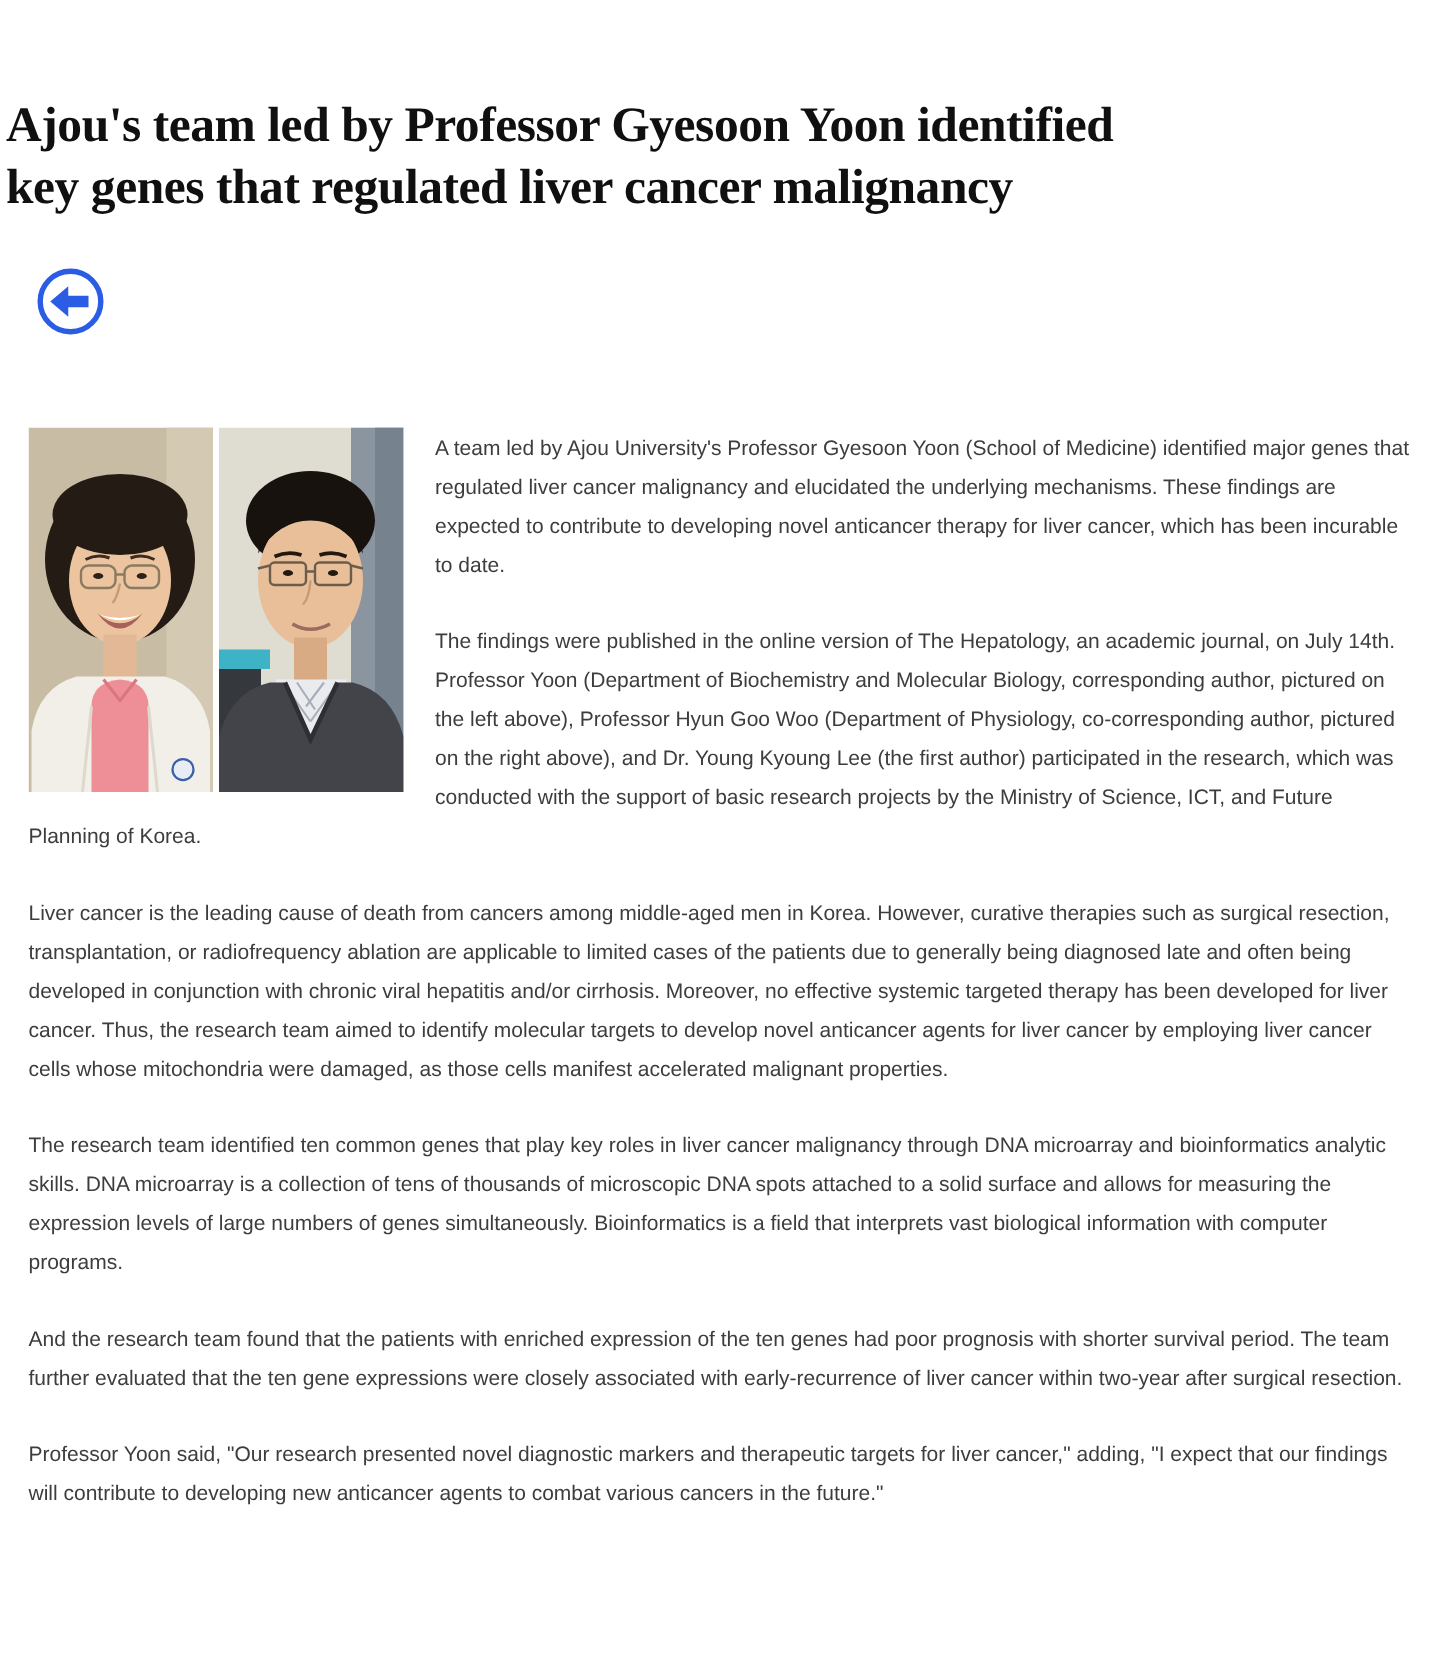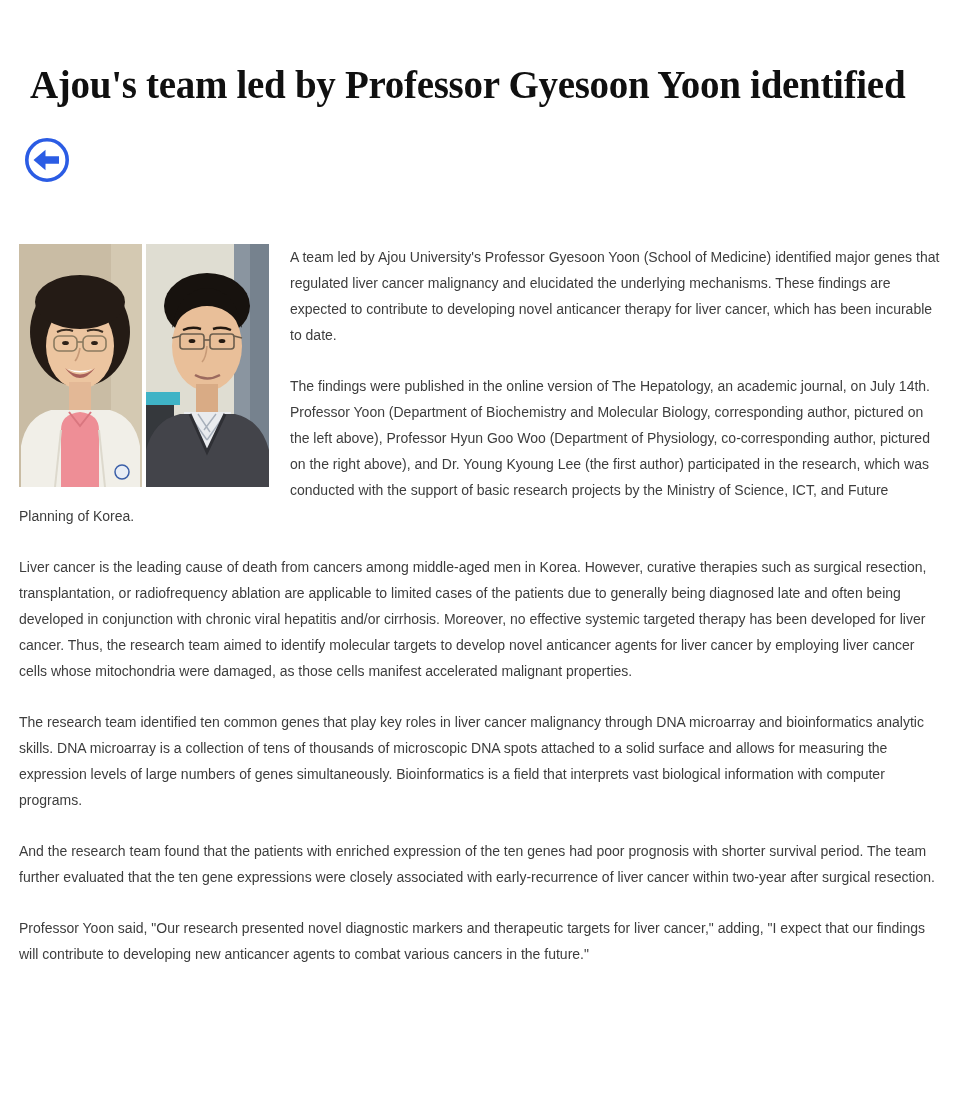--- a/index.html
+++ b/index.html
@@ -7,24 +7,24 @@
   .page {
     position: relative;
     width: 960px;
     height: 1107px;
     margin: 0 auto;
     background: #ffffff;
     overflow: hidden;
     font-family: "Liberation Sans", sans-serif;
   }
   .headline {
-    margin: 64px 18px 0 30px;
+    margin: 64px 18px 0 4px;
     font-family: "Liberation Serif", serif;
     font-weight: 700;
-    font-size: 39px;
+    font-size: 33px;
     line-height: 41px;
     letter-spacing: -0.3px;
     color: #101010;
   }
   .headline .t-line { display: block; white-space: nowrap; }
   .back-btn {
     display: block;
     margin: 32px 0 0 24px;
     width: 46px;
     height: 46px;
@@ -52,20 +52,21 @@
   }
   .photo svg { display: block; }
 </style>
 </head>
 <body>
 
 <div class="page">
 
   <h1 class="headline">
     <span class="t-line">Ajou's team led by Professor Gyesoon Yoon identified</span>
+    <span class="t-line">key genes that regulated liver cancer malignancy</span>
   </h1>
 
   <button class="back-btn" aria-label="Back">
     <svg width="46" height="46" viewBox="0 0 46 46">
       <circle cx="23" cy="23" r="20.2" fill="none" stroke="#2b5ce4" stroke-width="3.6"></circle>
       <path d="M9.5 23 L21.5 12.8 L21.5 19.2 L35 19.2 L35 26.8 L21.5 26.8 L21.5 33.2 Z" fill="#2b5ce4"></path>
     </svg>
   </button>
 
   <div class="article">

